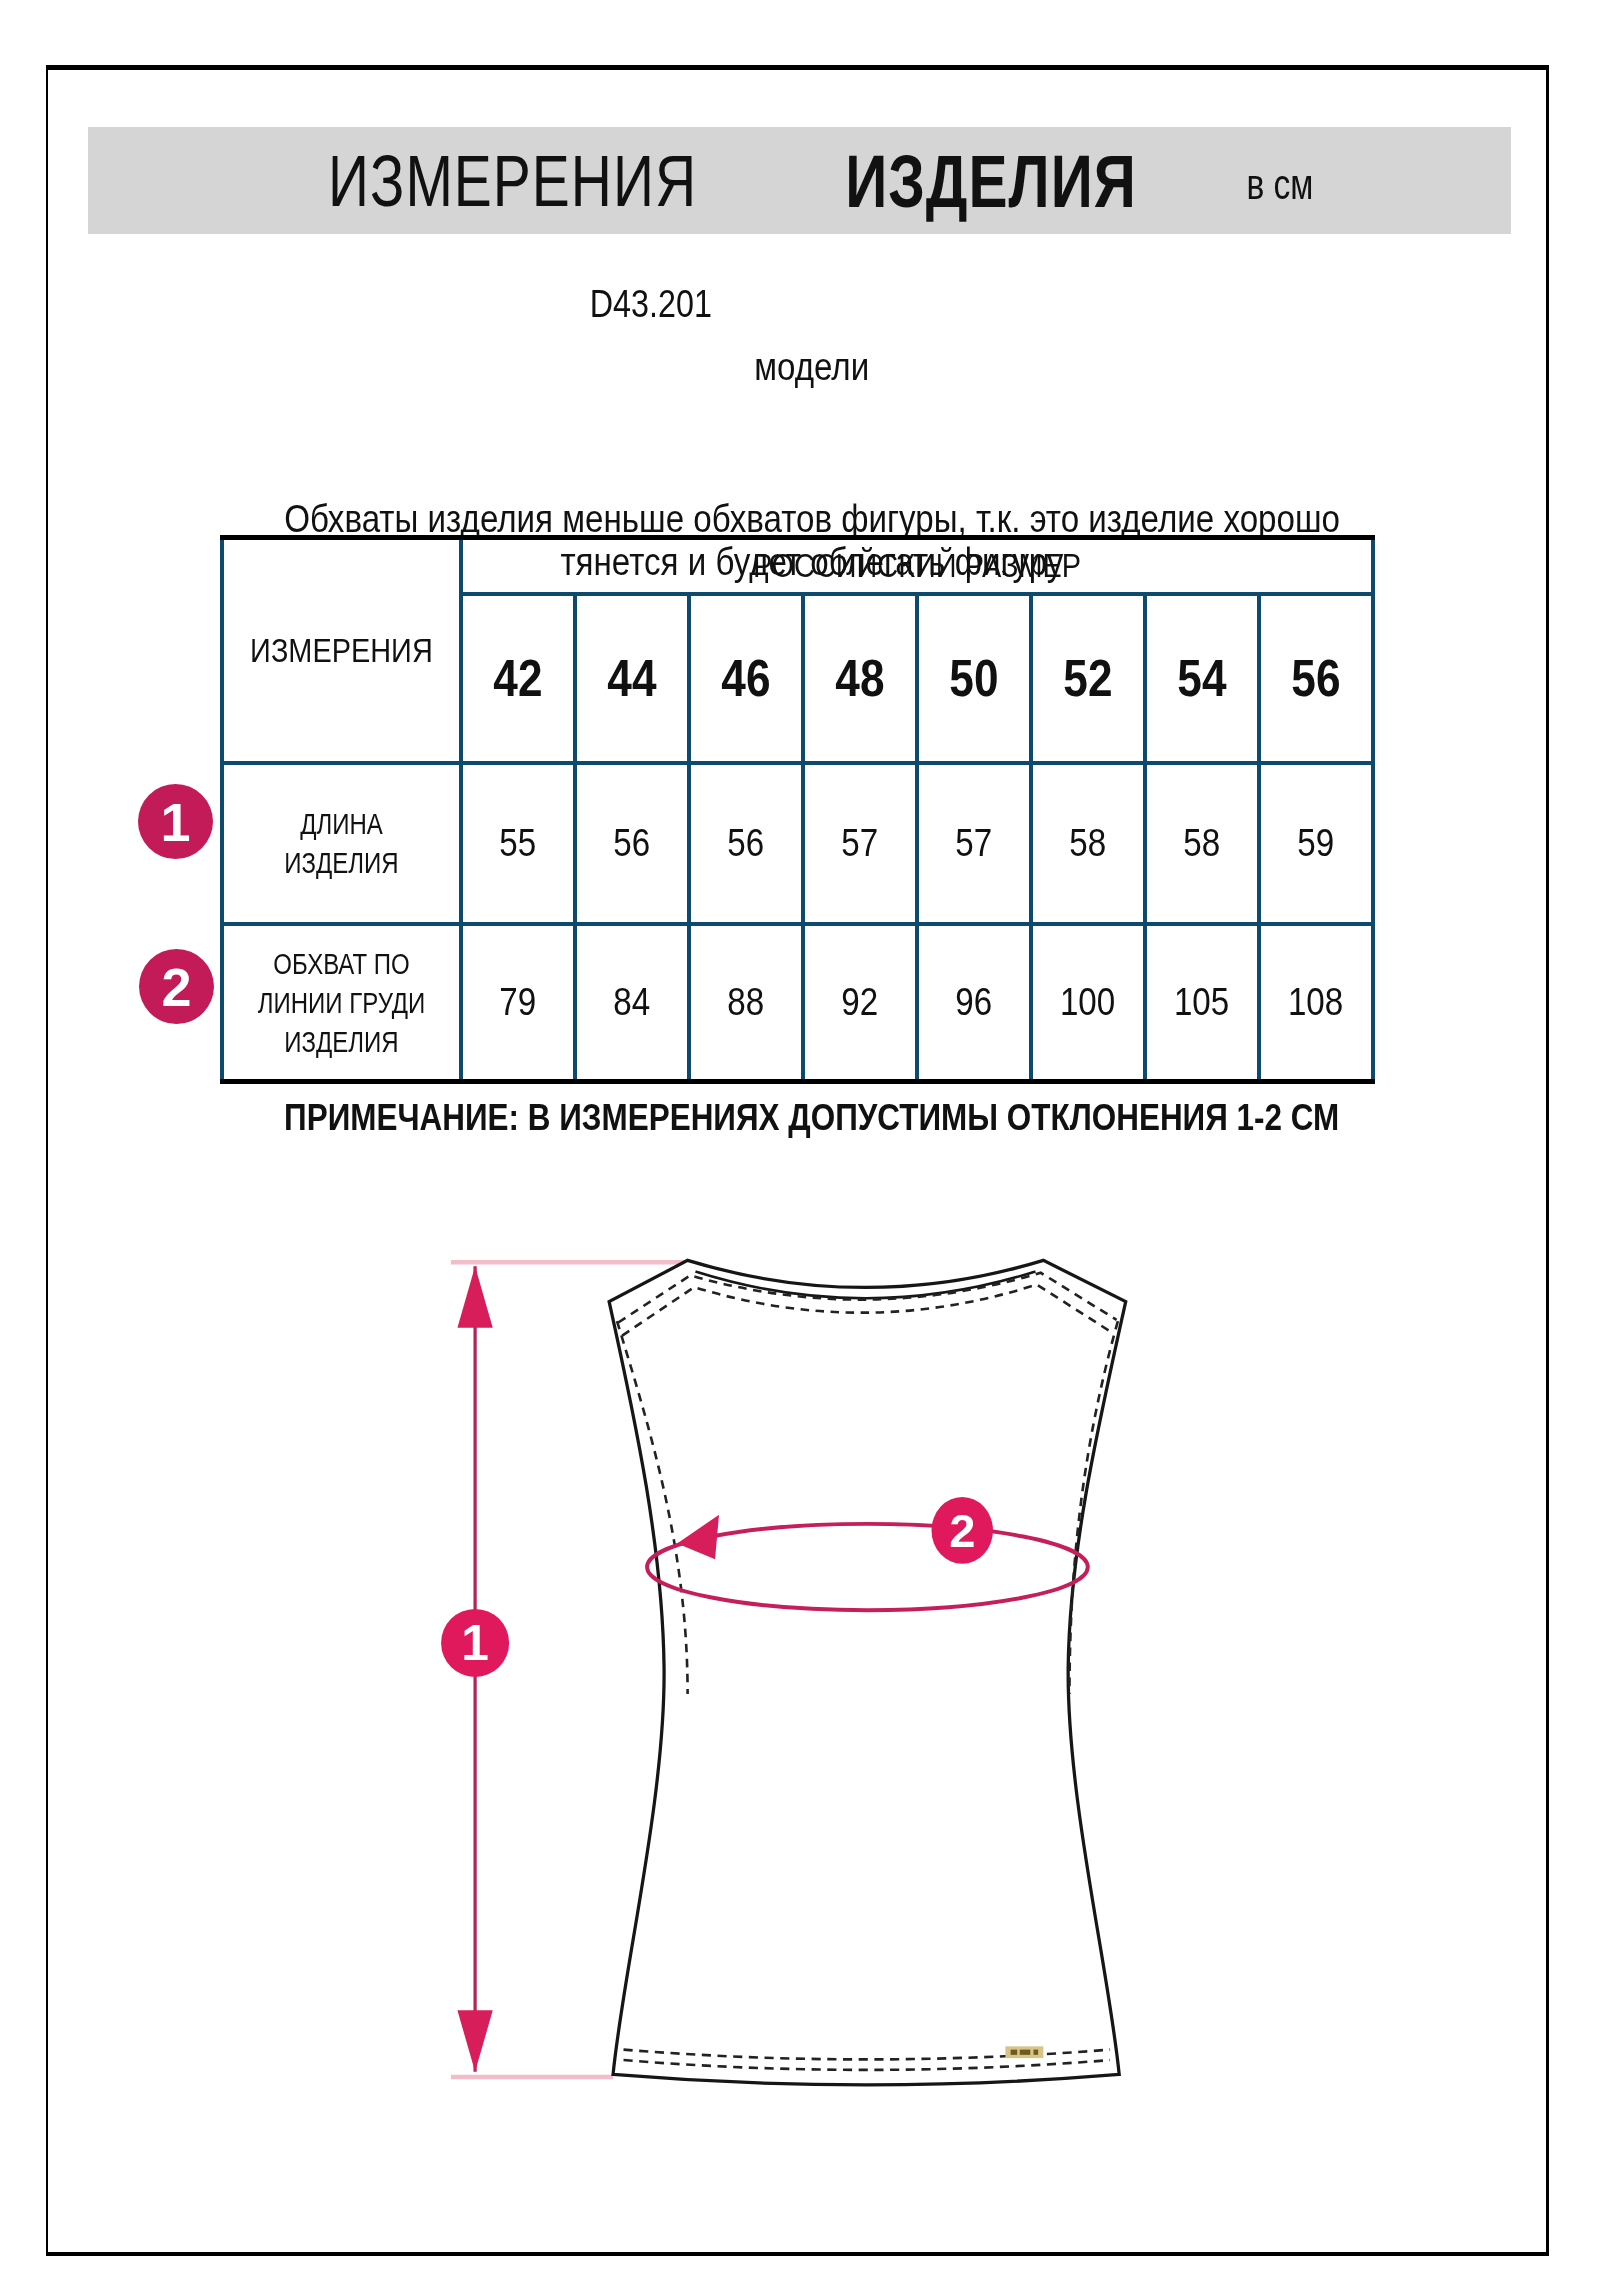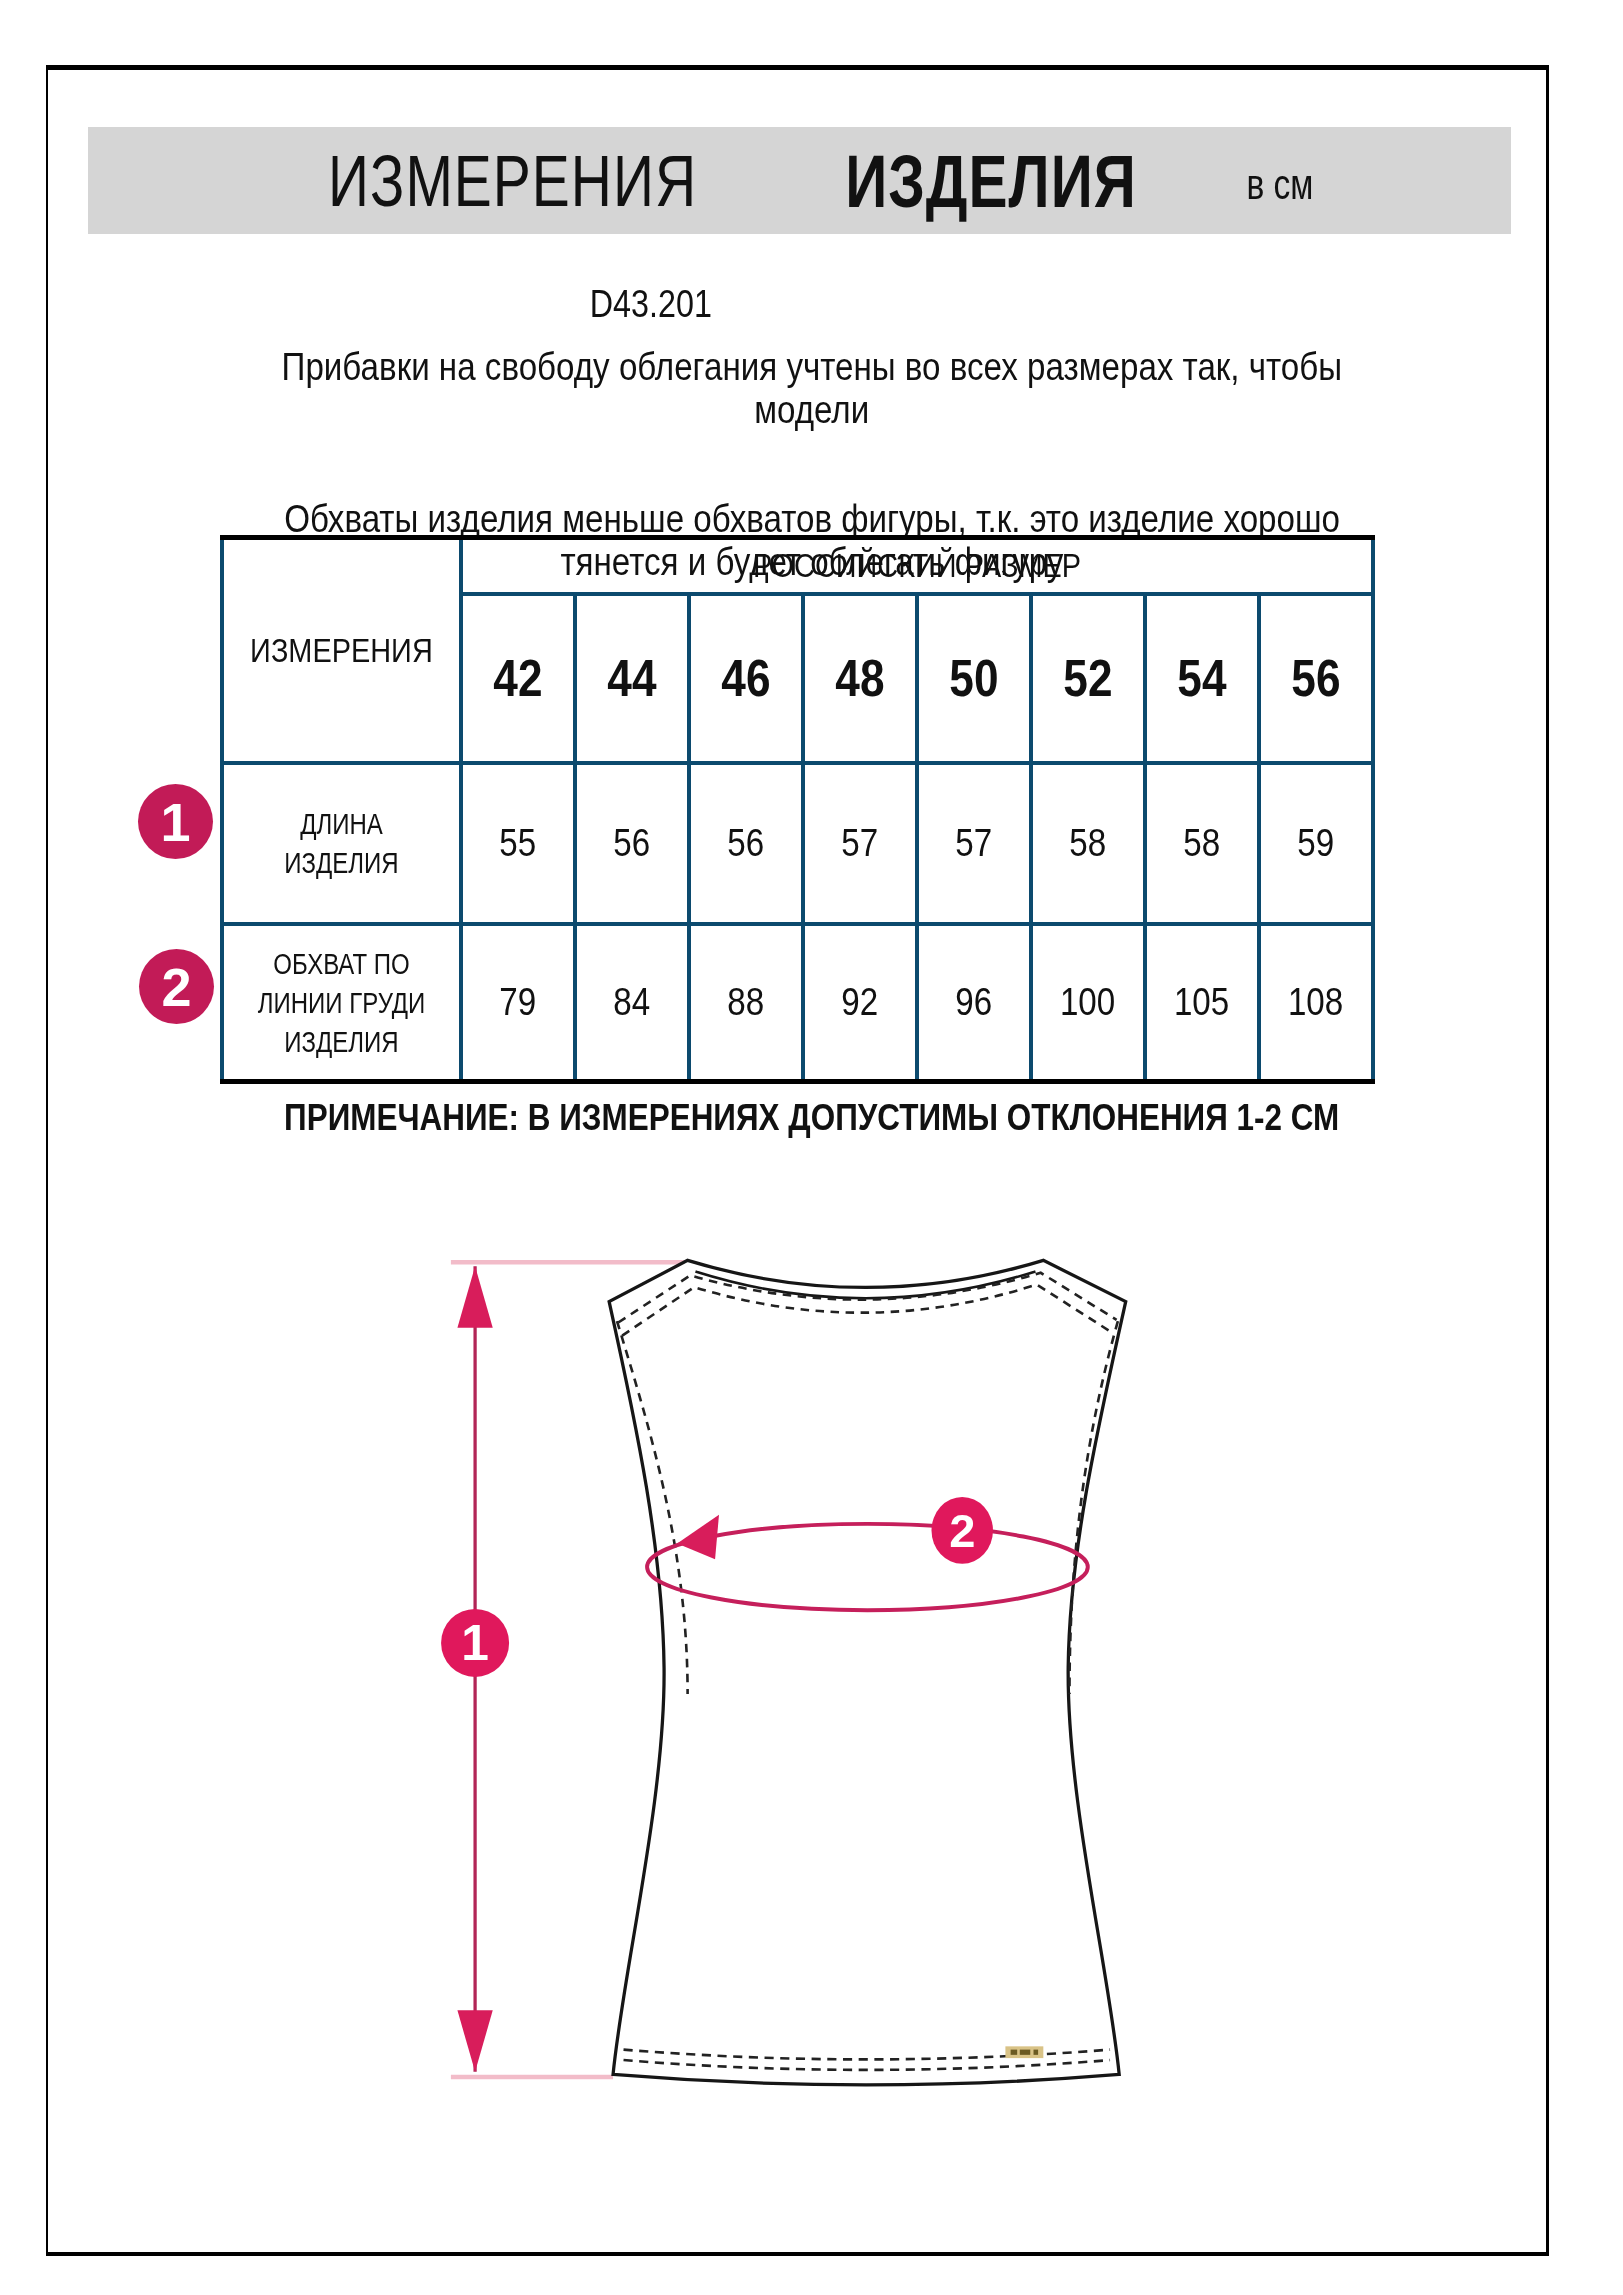--- a/index.html
+++ b/index.html
@@ -93,21 +93,20 @@
   <span class="cond78 t-main">ИЗМЕРЕНИЯ</span>
   <span class="cond78 t-bold">ИЗДЕЛИЯ</span>
   <span class="cond78 t-unit">в см</span>
 </div>
 
 <div class="abs product-code">
   <span class="cond">D43.201</span>
 </div>
 
 <div class="abs para p1">
-  <div class="pline"><span class="cond">Прибавки на свободу облегания учтены во всех размерах так, чтобы</span></div>
   <div class="pline"><span class="cond">модели</span></div>
 </div>
 
 <div class="abs para p2">
   <div class="pline"><span class="cond">Обхваты изделия меньше обхватов фигуры, т.к. это изделие хорошо</span></div>
   <div class="pline"><span class="cond">тянется и будет облегать фигуру</span></div>
 </div>
 
 <table class="size-table">
   <colgroup>

